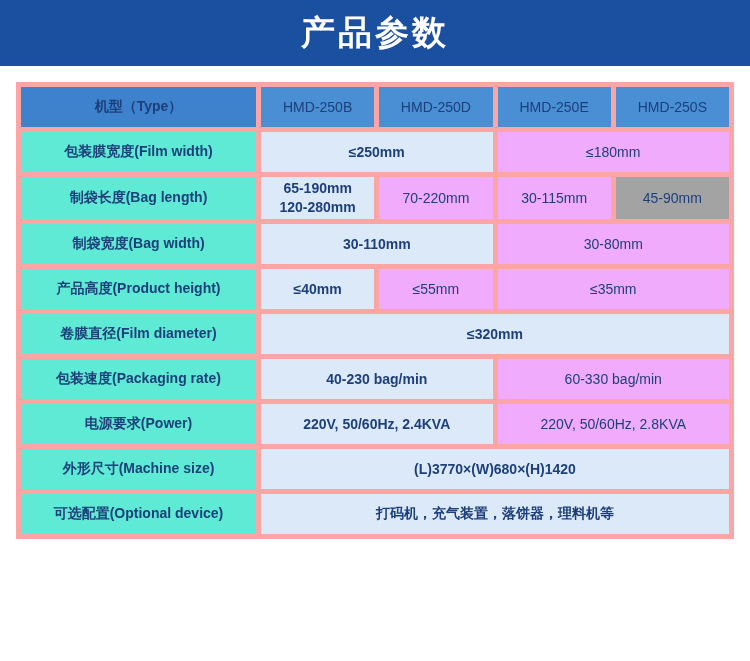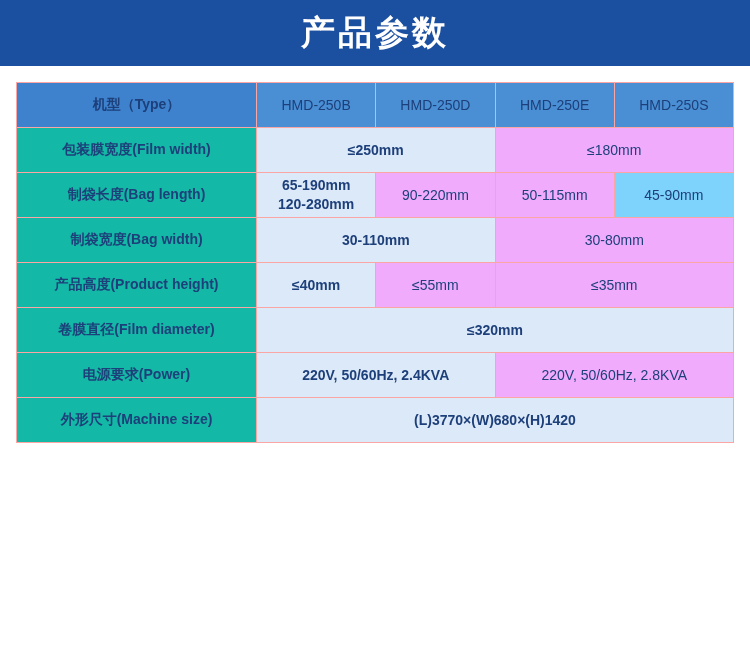--- a/index.html
+++ b/index.html
@@ -38,21 +38,21 @@
     padding: 16px 16px 0 16px;
     box-sizing: border-box;
   }
   table.spec {
     width: 718px;
     border-collapse: collapse;
     table-layout: fixed;
     border: 1px solid #ffffff;
   }
   table.spec td {
-    border: 1px solid #fca5a5;
+    border: 5px solid #fca5a5;
     text-align: center;
     vertical-align: middle;
     font-size: 14px;
     color: #1d3f7a;
     height: 45px;
     padding: 2px 4px;
     box-sizing: border-box;
   }
   
   .hdr td {
@@ -60,30 +60,30 @@
     color: #ffffff;
     font-weight: normal;
     font-size: 16px;
     height: 48px;
   }
   .hdr td.lbl {
     background: #3e82cd;
   }
   
   td.lbl {
-    background: #14b8a6;
+    background: #5eead4;
     color: #ffffff;
     font-weight: bold;
     font-size: 15px;
     width: 240px;
   }
   
   td.d1 { background: #dce9f8; font-weight: bold; }
   td.d2 { background: #f0abfc; }
-  td.d3 { background: #7dd3fc; }
+  td.d3 { background: #a3a3a3; }
   .small {
     font-size: 13px;
   }
   .stack {
     line-height: 1.35;
   }
   .nowrap { white-space: nowrap; }
 </style>
 </head>
 <body>
@@ -107,22 +107,22 @@
 
         <tr>
           <td class="lbl">包装膜宽度(Film width)</td>
           <td class="d1" colspan="2">≤250mm</td>
           <td class="d2" colspan="2">≤180mm</td>
         </tr>
 
         <tr>
           <td class="lbl">制袋长度(Bag length)</td>
           <td class="d1 stack small">65-190mm<br>120-280mm</td>
-          <td class="d2 small">90-220mm</td>
-          <td class="d2 small">50-115mm</td>
+          <td class="d2 small">70-220mm</td>
+          <td class="d2 small">30-115mm</td>
           <td class="d3 small">45-90mm</td>
         </tr>
 
         <tr>
           <td class="lbl">制袋宽度(Bag width)</td>
           <td class="d1" colspan="2">30-110mm</td>
           <td class="d2" colspan="2">30-80mm</td>
         </tr>
 
         <tr>
@@ -130,30 +130,39 @@
           <td class="d1">≤40mm</td>
           <td class="d2">≤55mm</td>
           <td class="d2" colspan="2">≤35mm</td>
         </tr>
 
         <tr>
           <td class="lbl">卷膜直径(Film diameter)</td>
           <td class="d1" colspan="4">≤320mm</td>
         </tr>
 
+        <tr>
+          <td class="lbl">包装速度(Packaging rate)</td>
+          <td class="d1" colspan="2">40-230 bag/min</td>
+          <td class="d2" colspan="2">60-330 bag/min</td>
+        </tr>
 
         <tr>
           <td class="lbl">电源要求(Power)</td>
           <td class="d1" colspan="2">220V, 50/60Hz, 2.4KVA</td>
           <td class="d2" colspan="2">220V, 50/60Hz, 2.8KVA</td>
         </tr>
 
         <tr>
           <td class="lbl">外形尺寸(Machine size)</td>
           <td class="d1 nowrap" colspan="4">(L)3770×(W)680×(H)1420</td>
         </tr>
 
 
+        <tr>
+          <td class="lbl">可选配置(Optional device)</td>
+          <td class="d1" colspan="4">打码机，充气装置，落饼器，理料机等</td>
+        </tr>
       </tbody>
     </table>
   </div>
 
 </div>
 
 </body></html>

